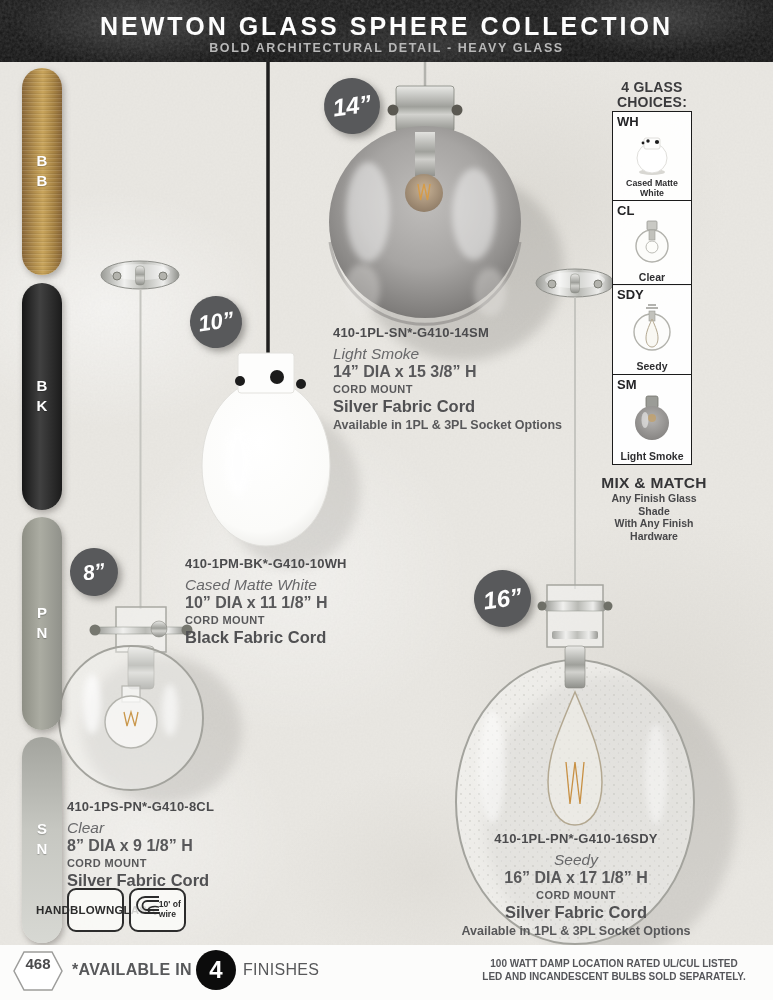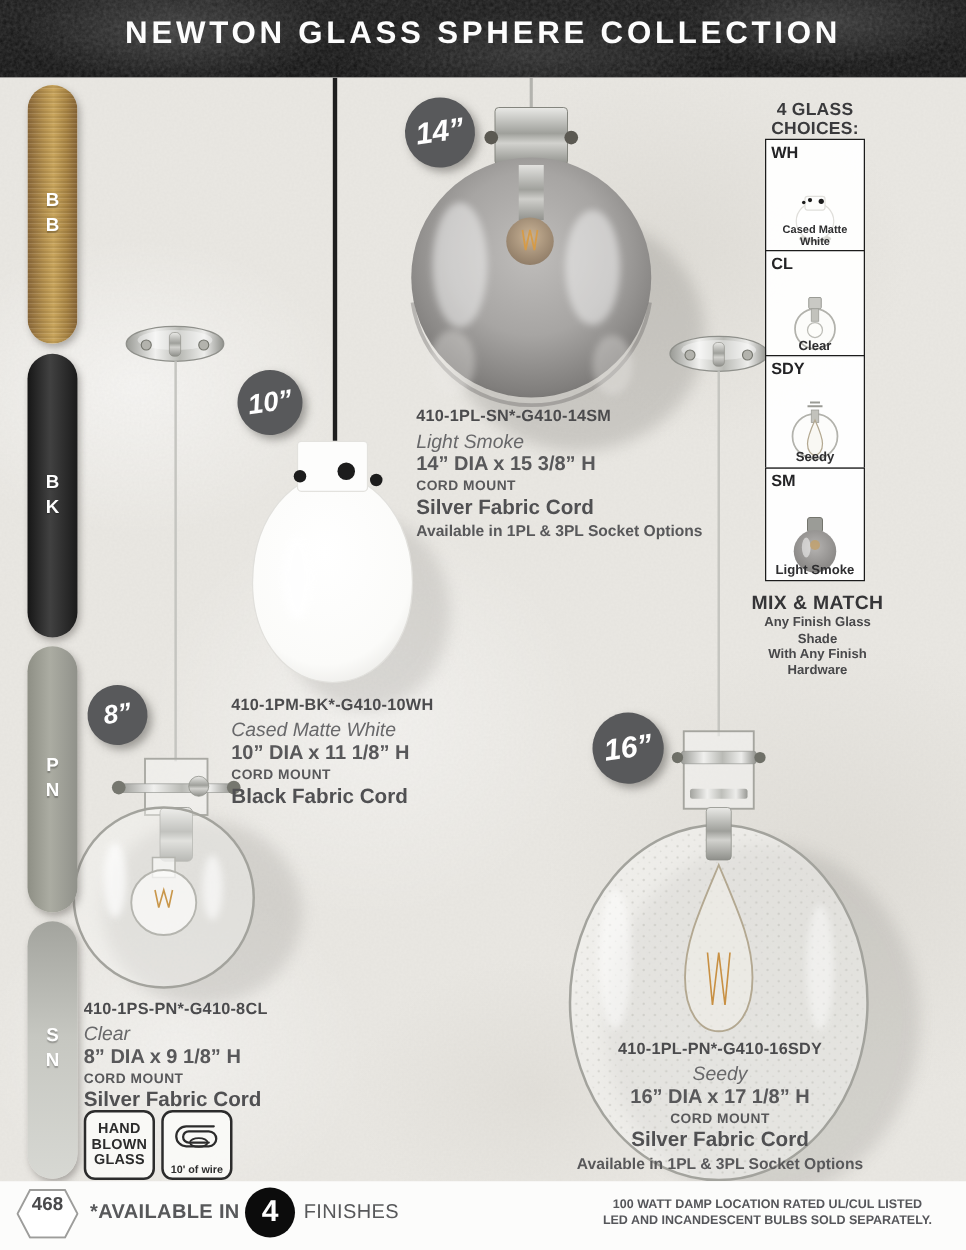--- a/index.html
+++ b/index.html
@@ -66,33 +66,33 @@
   #pinfo-14 { left:333px; top:260px; width:265px; }
   #pinfo-10 { left:185px; top:491px; width:255px; }
   #pinfo-8  { left:67px;  top:734px; width:245px; }
   #pinfo-16 { left:420px; top:766px; width:312px; text-align:center; }
 
   
   .gc-heading { position:absolute; left:610px; top:18px; width:84px; text-align:center;
     font-size:14px; font-weight:bold; color:#3a3a3c; line-height:15px; letter-spacing:.2px; }
   .gc-boxes { position:absolute; left:612px; top:49px; width:80px; }
   .gbox { position:relative; width:80px; border:1.5px solid #1c1c1c; background:rgba(255,255,255,.94);
-    margin-top:-1.5px; display:flex; align-items:flex-end; justify-content:center; }
+    margin-top:-1.5px; display:flex; align-items:center; justify-content:center; }
   .gbox:first-child { margin-top:0; }
   .gbox .code { position:absolute; top:2px; left:4px; font-size:13px; font-weight:bold; color:#242426; }
   .gbox .cap  { position:absolute; bottom:2px; left:0; width:100%; text-align:center;
     font-size:10.5px; font-weight:bold; color:#2e2e30; }
   .gbox .cap-small { font-size:8.8px; }
   .mix { position:absolute; left:596px; top:412px; width:116px; text-align:center; }
   .mix .mix-title { font-size:15.5px; font-weight:bold; color:#353537; letter-spacing:.3px; line-height:18px; }
   .mix .mix-line  { font-size:10.5px; font-weight:bold; color:#48484a; line-height:12.5px; }
 
   
-  .fbadge { position:absolute; width:57px; height:56px; border:2px solid #2c2c2c; border-radius:9px;
-    background:rgba(252,252,250,.8); display:flex; flex-direction:column; align-items:center; justify-content:center; }
+  .fbadge { position:absolute; width:57px; height:44px; border:2px solid #2c2c2c; border-radius:9px;
+    background:rgba(252,252,250,.8); display:flex; flex-direction:row; align-items:center; justify-content:center; }
   #hand-blown { left:67px; top:826px; }
   #wire-badge { left:129px; top:826px; justify-content:flex-end; padding-bottom:2px; }
   #hand-blown .bl { font-size:11.5px; font-weight:bold; color:#2c2c2c; line-height:12.5px; letter-spacing:.2px; }
   #wire-badge .wl { font-size:8.6px; font-weight:bold; color:#2c2c2c; line-height:10px; }
 
   
   .footer { position:absolute; left:0; top:945px; width:773px; height:55px; background:#fcfcfb; }
   .hexwrap { position:absolute; left:13px; top:6px; }
   .hexnum { position:absolute; left:13px; top:6px; width:50px; height:24px; display:flex; align-items:center; justify-content:center;
     font-size:15px; font-weight:bold; color:#4a4a4c; }
@@ -110,20 +110,21 @@
 
   <div class="header">
     <svg class="grain" width="773" height="62">
       <filter id="hgrain">
           <feTurbulence type="fractalNoise" baseFrequency="0.35" numOctaves="3" stitchTiles="stitch"></feTurbulence>
         <feColorMatrix type="matrix" values="0 0 0 0 0.5  0 0 0 0 0.5  0 0 0 0 0.5  0 0 0 0.22 0"></feColorMatrix>
         </filter>
       <rect width="773" height="62" filter="url(#hgrain)"></rect>
     </svg>
     <div class="header-title">NEWTON GLASS SPHERE COLLECTION</div>
+    <div class="header-subtitle">BOLD ARCHITECTURAL DETAIL - HEAVY GLASS</div>
   </div>
 
   <div class="main">
 
     <svg class="grain" width="773" height="883">
       <filter id="pgrain">
           <feTurbulence type="fractalNoise" baseFrequency="0.5" numOctaves="2" stitchTiles="stitch"></feTurbulence>
         <feColorMatrix type="matrix" values="0 0 0 0 0.45  0 0 0 0 0.44  0 0 0 0 0.42  0 0 0 0.09 0"></feColorMatrix>
         </filter>
       <rect width="773" height="883" filter="url(#pgrain)"></rect>

